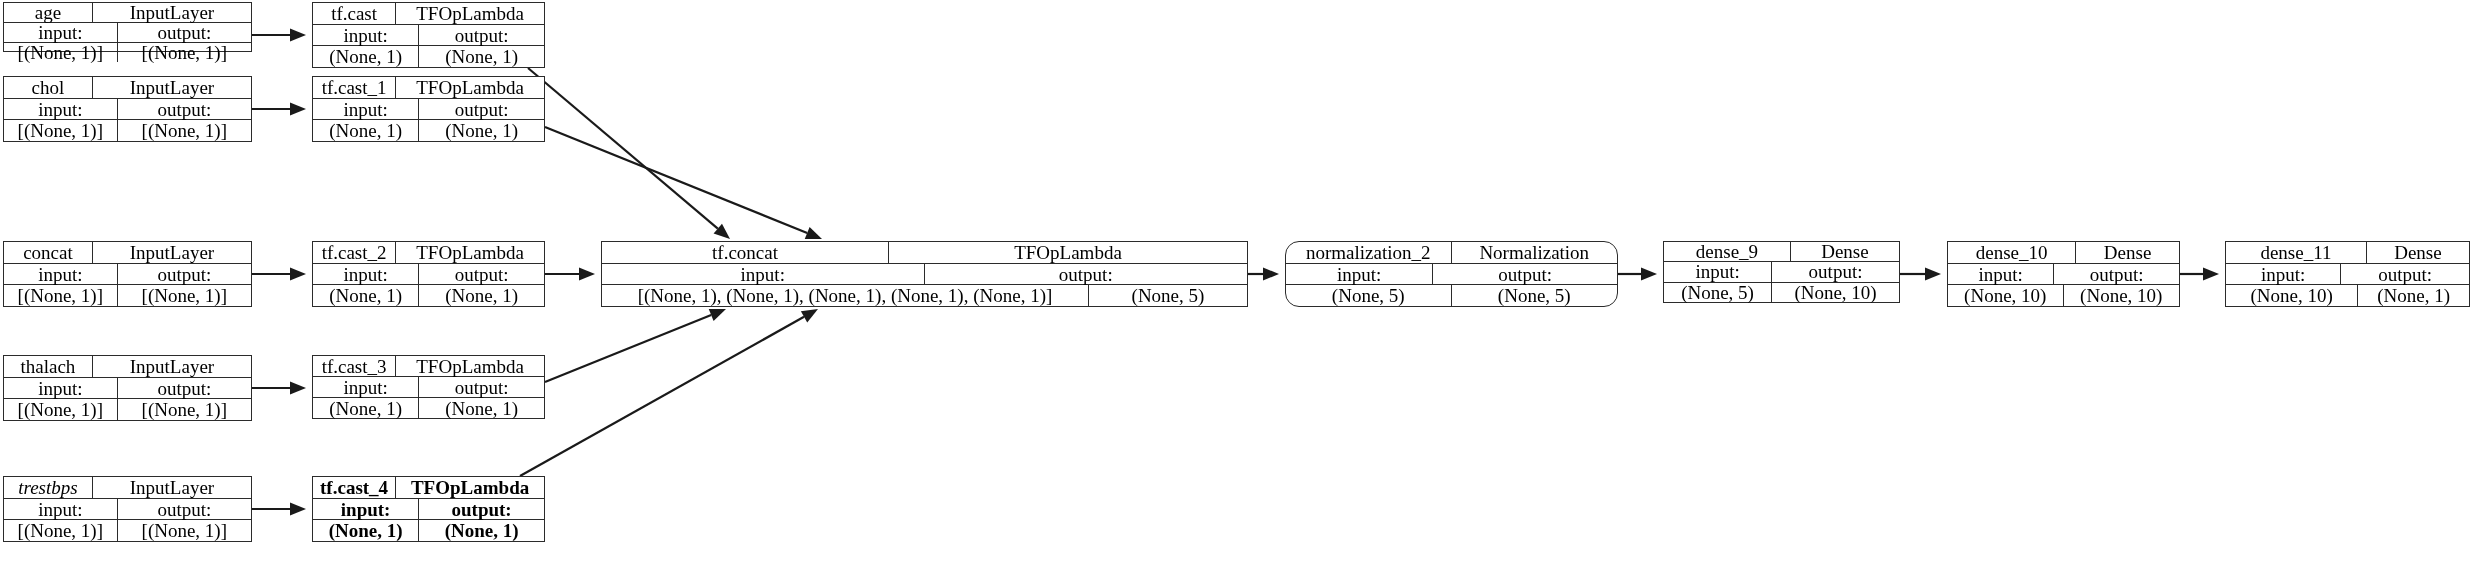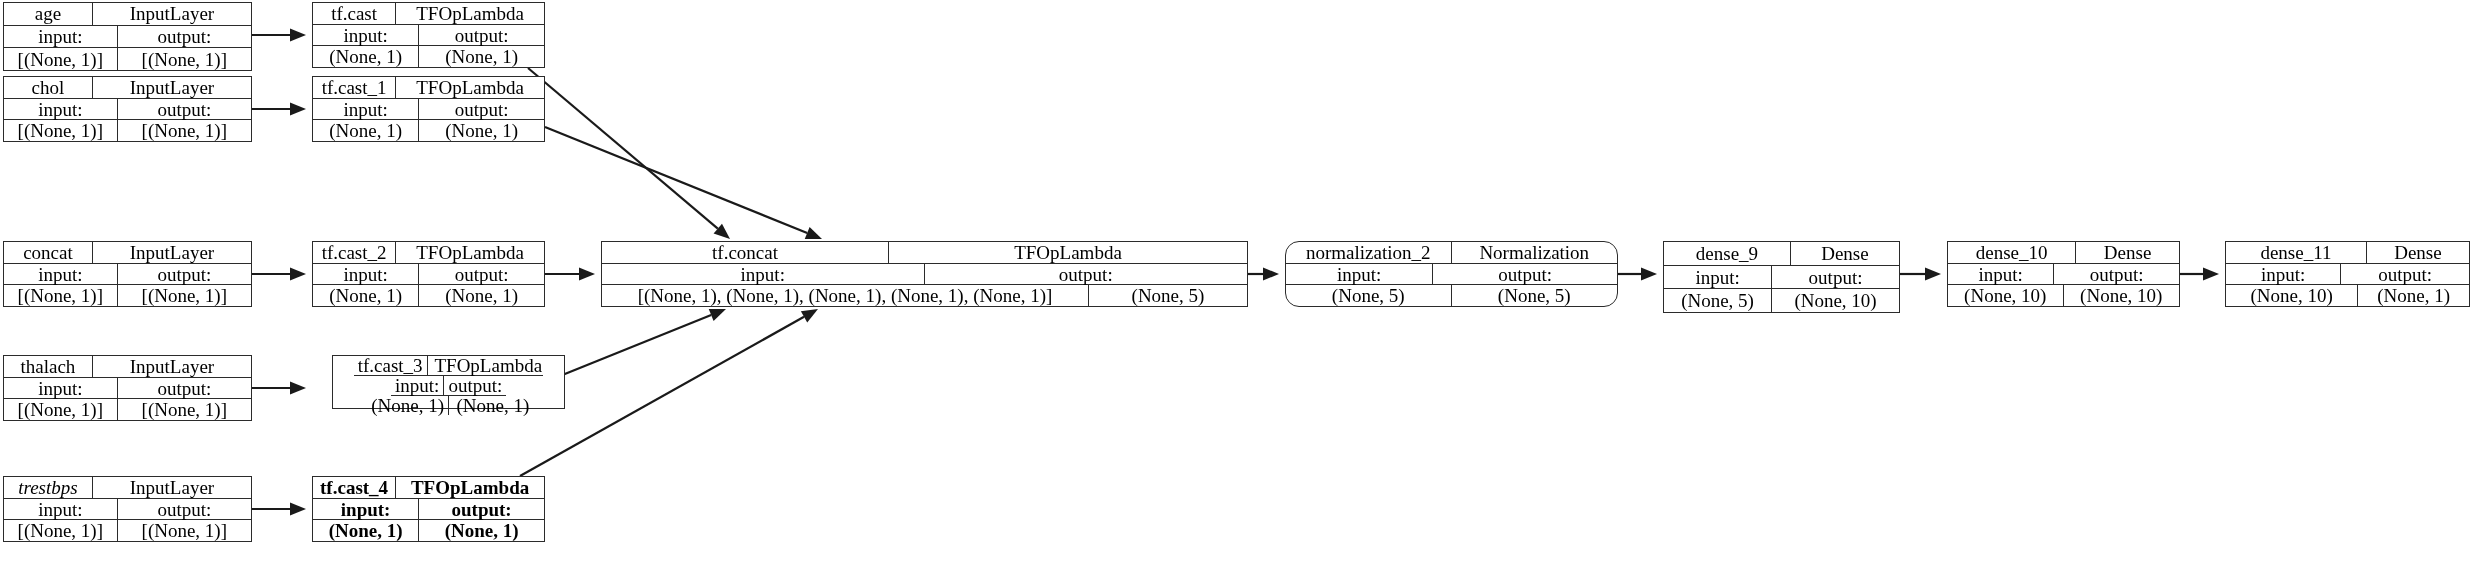--- a/index.html
+++ b/index.html
@@ -75,21 +75,21 @@
       <g>
         <line x1="1900" y1="274" x2="1925" y2="274"></line>
         <polygon points="1941,274 1925,280.5 1925,267.5"></polygon>
       </g>
       <g>
         <line x1="2180" y1="274" x2="2203" y2="274"></line>
         <polygon points="2219,274 2203,280.5 2203,267.5"></polygon>
       </g>
     </svg>
   <div id="node-layer">
-      <div class="node" style="left: 3px; top: 2px; width: 249px; height: 69px;">
+      <div class="node" style="left: 3px; top: 2px; width: 249px; height: 50px;">
         <div class="row">
           <div class="cell" style="flex: 0 0 36%;">age</div>
           <div class="cell" style="flex: 0 0 64%;">InputLayer</div>
         </div>
         <div class="row">
           <div class="cell" style="flex: 0 0 46%;">input:</div>
           <div class="cell" style="flex: 0 0 54%;">output:</div>
         </div>
         <div class="row">
           <div class="cell" style="flex: 0 0 46%;">[(None, 1)]</div>
@@ -173,21 +173,21 @@
         </div>
         <div class="row">
           <div class="cell" style="flex: 0 0 46%;">input:</div>
           <div class="cell" style="flex: 0 0 54%;">output:</div>
         </div>
         <div class="row">
           <div class="cell" style="flex: 0 0 46%;">[(None, 1)]</div>
           <div class="cell" style="flex: 0 0 54%;">[(None, 1)]</div>
         </div>
       </div>
-      <div class="node" style="left: 332px; top: 355px; width: 233px; height: 54px; align-items: center;">
+      <div class="node" style="left: 312px; top: 355px; width: 233px; height: 64px;">
         <div class="row">
           <div class="cell" style="flex: 0 0 36%;">tf.cast_3</div>
           <div class="cell" style="flex: 0 0 64%;">TFOpLambda</div>
         </div>
         <div class="row">
           <div class="cell" style="flex: 0 0 46%;">input:</div>
           <div class="cell" style="flex: 0 0 54%;">output:</div>
         </div>
         <div class="row">
           <div class="cell" style="flex: 0 0 46%;">(None, 1)</div>
@@ -243,21 +243,21 @@
         </div>
         <div class="row">
           <div class="cell" style="flex: 0 0 44.5%;">input:</div>
           <div class="cell" style="flex: 0 0 55.5%;">output:</div>
         </div>
         <div class="row">
           <div class="cell" style="flex: 0 0 50%;">(None, 5)</div>
           <div class="cell" style="flex: 0 0 50%;">(None, 5)</div>
         </div>
       </div>
-      <div class="node" style="left: 1663px; top: 241px; width: 237px; height: 72px;">
+      <div class="node" style="left: 1663px; top: 241px; width: 237px; height: 62px;">
         <div class="row">
           <div class="cell" style="flex: 0 0 54%;">dense_9</div>
           <div class="cell" style="flex: 0 0 46%;">Dense</div>
         </div>
         <div class="row">
           <div class="cell" style="flex: 0 0 46%;">input:</div>
           <div class="cell" style="flex: 0 0 54%;">output:</div>
         </div>
         <div class="row">
           <div class="cell" style="flex: 0 0 46%;">(None, 5)</div>

